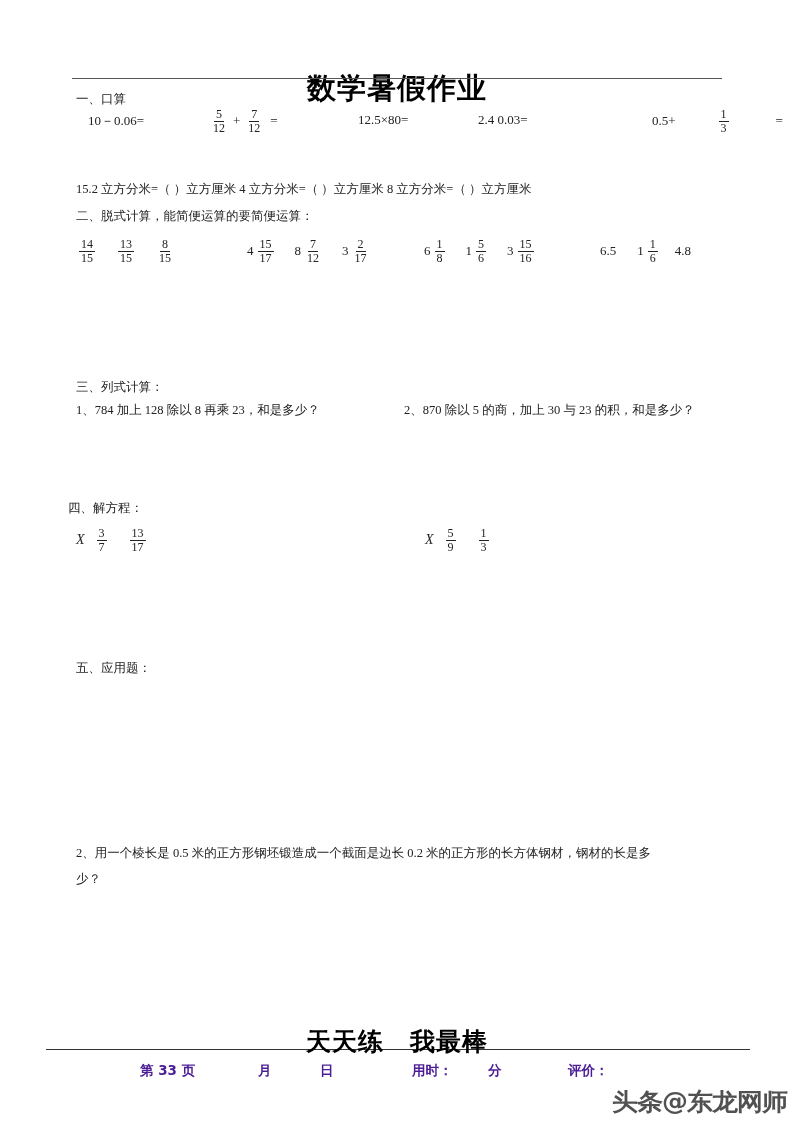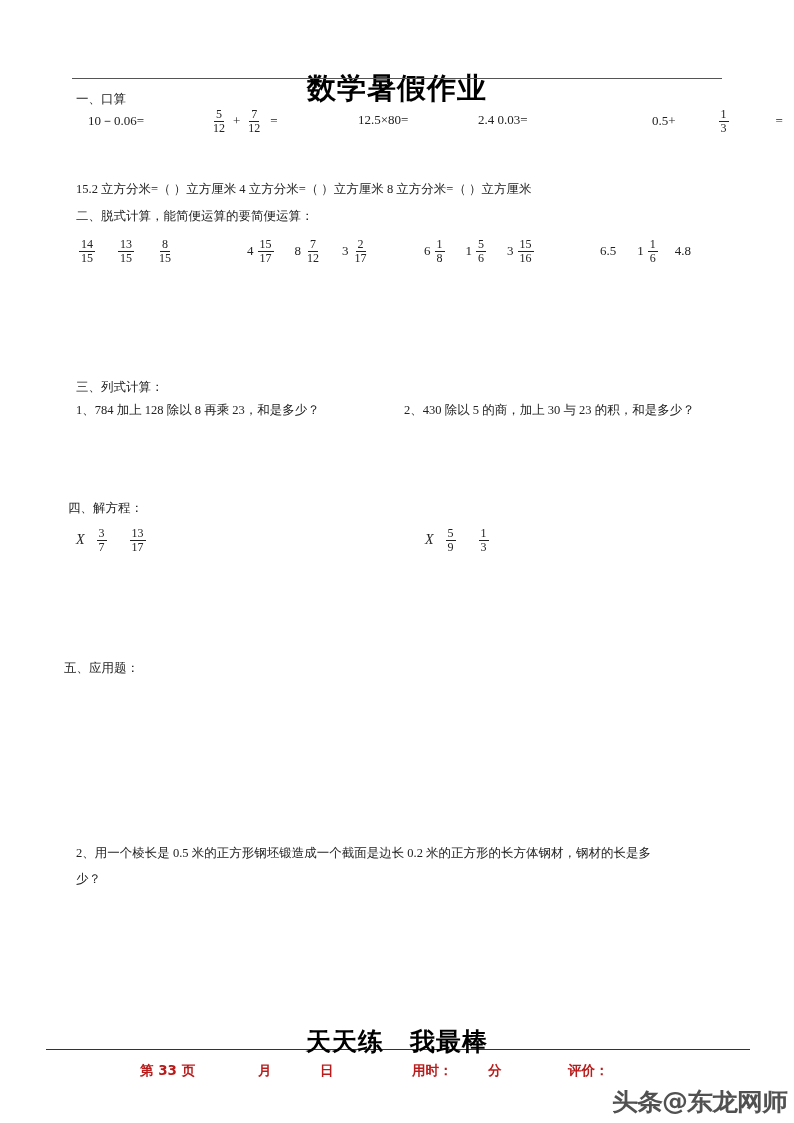--- a/index.html
+++ b/index.html
@@ -121,21 +121,21 @@
   }
   .foot-row {
     position: absolute;
     left: 140px; top: 1062px;
     width: 560px;
     display: flex;
     align-items: flex-end;
     font-family: "DejaVu Sans", "Liberation Sans", sans-serif;
     font-weight: bold;
     font-size: 13.5px;
-    color: #b91c1c;
+    color: #4c1d95;
   }
   .foot-row span { white-space: nowrap; }
   .fs1 { width: 118px; }
   .fs2 { width: 62px; }
   .fs3 { width: 92px; }
   .fs4 { width: 76px; }
   .fs5 { width: 80px; }
 
   
   .watermark {
@@ -276,21 +276,21 @@
         <span class="num">1</span>
         <span class="den">6</span>
       </span>
     </span>
     <span class="gap-s"></span>
     <span>4.8</span>
   </div>
 
   <div class="sec-head" style="left:76px; top:379px;">三、列式计算：</div>
   <div class="txt" style="left:76px; top:402px;">1、784 加上 128 除以 8 再乘 23，和是多少？</div>
-  <div class="txt" style="left:404px; top:402px;">2、430 除以 5 的商，加上 30 与 23 的积，和是多少？</div>
+  <div class="txt" style="left:404px; top:402px;">2、870 除以 5 的商，加上 30 与 23 的积，和是多少？</div>
 
   <div class="sec-head" style="left:60px; top:500px;margin-left:8px;">四、解方程：</div>
 
   <div class="expr" style="left:76px; top:527px;">
     <span class="xvar">X</span>
     <span class="frac">
       <span class="num">3</span>
       <span class="den">7</span>
     </span>
     <span class="gap-m"></span>
@@ -306,21 +306,21 @@
       <span class="num">5</span>
       <span class="den">9</span>
     </span>
     <span class="gap-m"></span>
     <span class="frac">
       <span class="num">1</span>
       <span class="den">3</span>
     </span>
   </div>
 
-  <div class="sec-head" style="left:64px; top:660px;">五、应用题：</div>
+  <div class="sec-head" style="left:76px; top:660px;">五、应用题：</div>
 
   <div class="txt" style="left:76px; top:845px;">2、用一个棱长是 0.5 米的正方形钢坯锻造成一个截面是边长 0.2 米的正方形的长方体钢材，钢材的长是多</div>
   <div class="txt" style="left:76px; top:871px;">少？</div>
 
   <div class="rule-foot"></div>
   <div class="foot-slogan">天天练　我最棒</div>
 
   <div class="foot-row">
     <span class="fs1">第 33 页</span>
     <span class="fs2">月</span>

